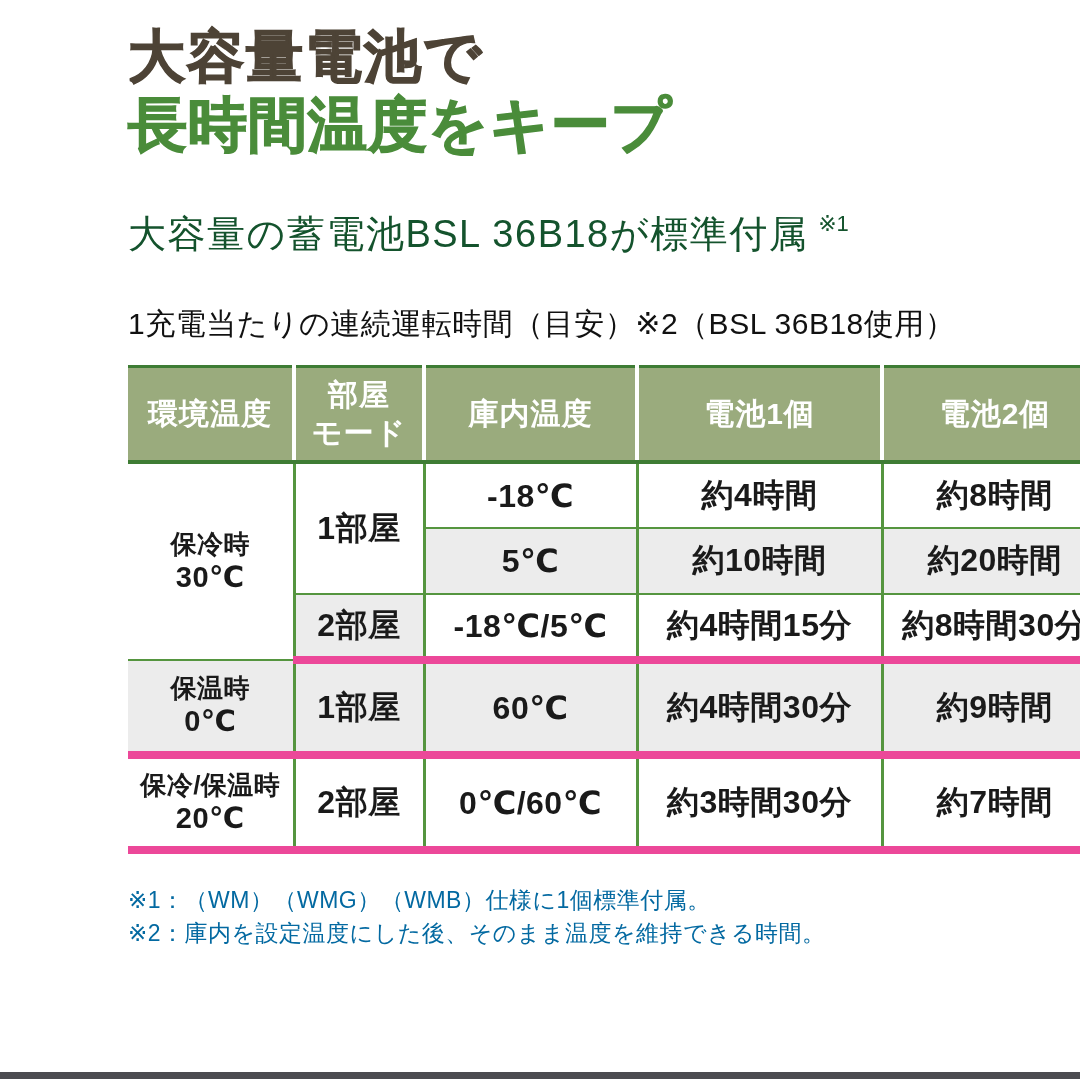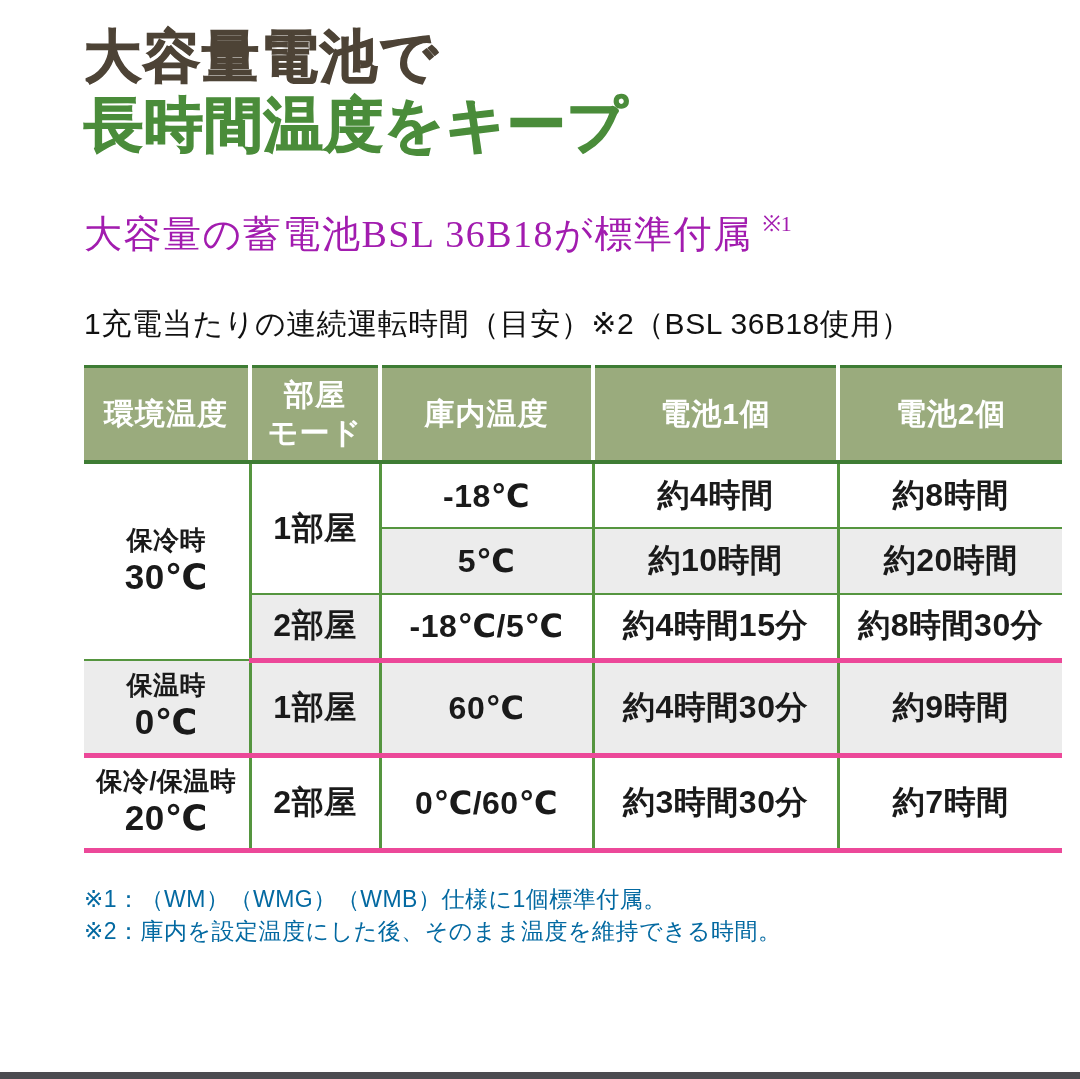--- a/index.html
+++ b/index.html
@@ -5,21 +5,21 @@
   * { margin: 0; padding: 0; box-sizing: border-box; }
   html, body { background: #ffffff; }
   body {
     width: 1080px;
     height: 1079px;
     position: relative;
     overflow: hidden;
     font-family: "Liberation Sans", "DejaVu Sans", sans-serif;
     color: #1a1a1a;
   }
-  .content { padding: 26px 45px 0 84px; }
+  .content { padding: 26px 45px 0 84px; margin-left: 44px; }
 
   
   .title-block { line-height: 1.08; }
   .title-line1 {
     font-size: 57px;
     font-weight: bold;
     color: #4d4336;
     letter-spacing: 2px;
     -webkit-text-stroke: 1.3px #4d4336;
   }
@@ -30,23 +30,22 @@
     letter-spacing: 1px;
     -webkit-text-stroke: 1.4px #4a8c3a;
     margin-top: 6px;
   }
 
   
   .lead {
     margin-top: 50px;
     font-size: 38px;
     line-height: 1.43;
-    color: #a21caf;
+    color: #14532d;
     letter-spacing: 1.5px;
-    font-family: Liberation Serif, serif;
   }
   .lead sup.note-ref {
     font-size: 22px;
     vertical-align: 16px;
     margin-left: 10px;
     letter-spacing: 0;
   }
 
   
   .table-caption {
@@ -85,25 +84,25 @@
     color: #1a1a1a;
     text-align: center;
     vertical-align: middle;
     letter-spacing: 0.5px;
     border-left: 3px solid #55953f;
     border-bottom: 2px solid #55953f;
     background: #ffffff;
   }
   table.runtime td.first-col { border-left: none; }
   table.runtime td.bg-gray { background: #ececec; }
-  table.runtime tr.group-end td { border-bottom: 5px solid #ec4899; }
+  table.runtime tr.group-end td { border-bottom: 8px solid #ec4899; }
   table.runtime tr.r-small td { height: 66px; }
   table.runtime tr.r-big td { height: 95px; }
   .env-label { display: block; font-size: 26px; line-height: 1.2; }
-  .env-temp  { display: block; font-size: 35px; line-height: 1.2; }
+  .env-temp  { display: block; font-size: 29px; line-height: 1.2; }
 
   
   .notes {
     margin-top: 30px;
     font-size: 23px;
     line-height: 1.42;
     color: #0369a1;
     letter-spacing: 0.5px;
   }
 

